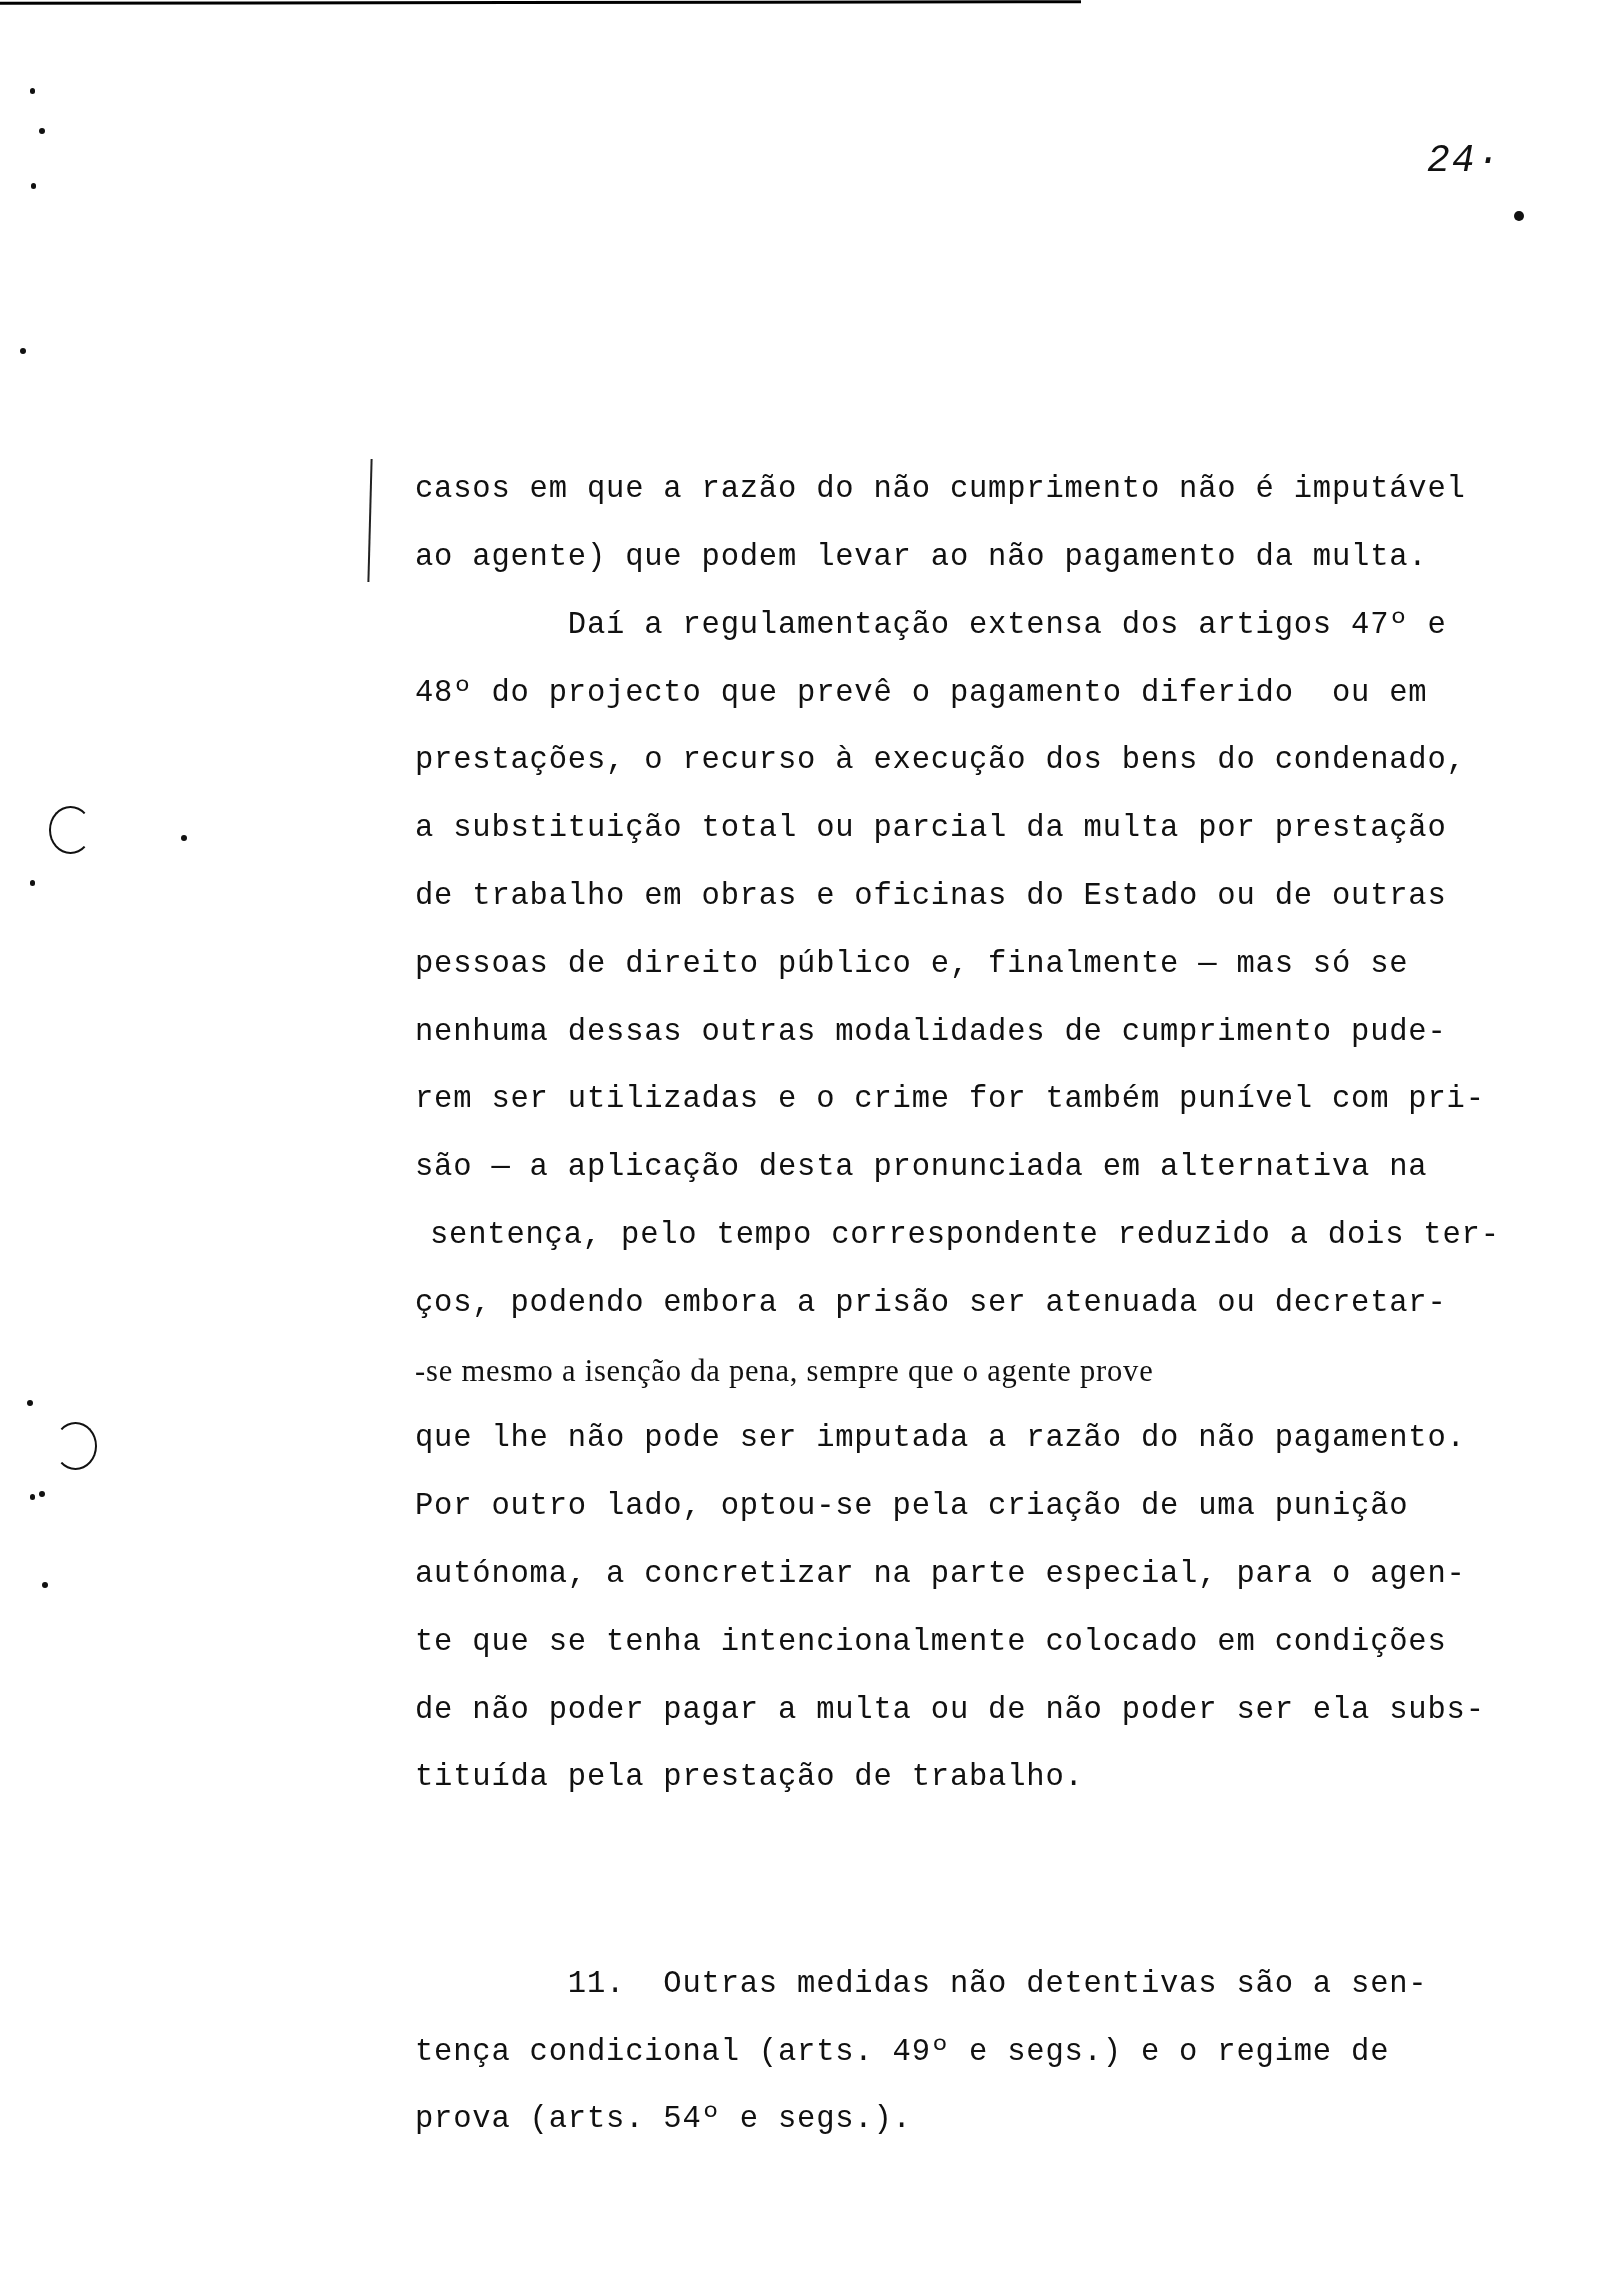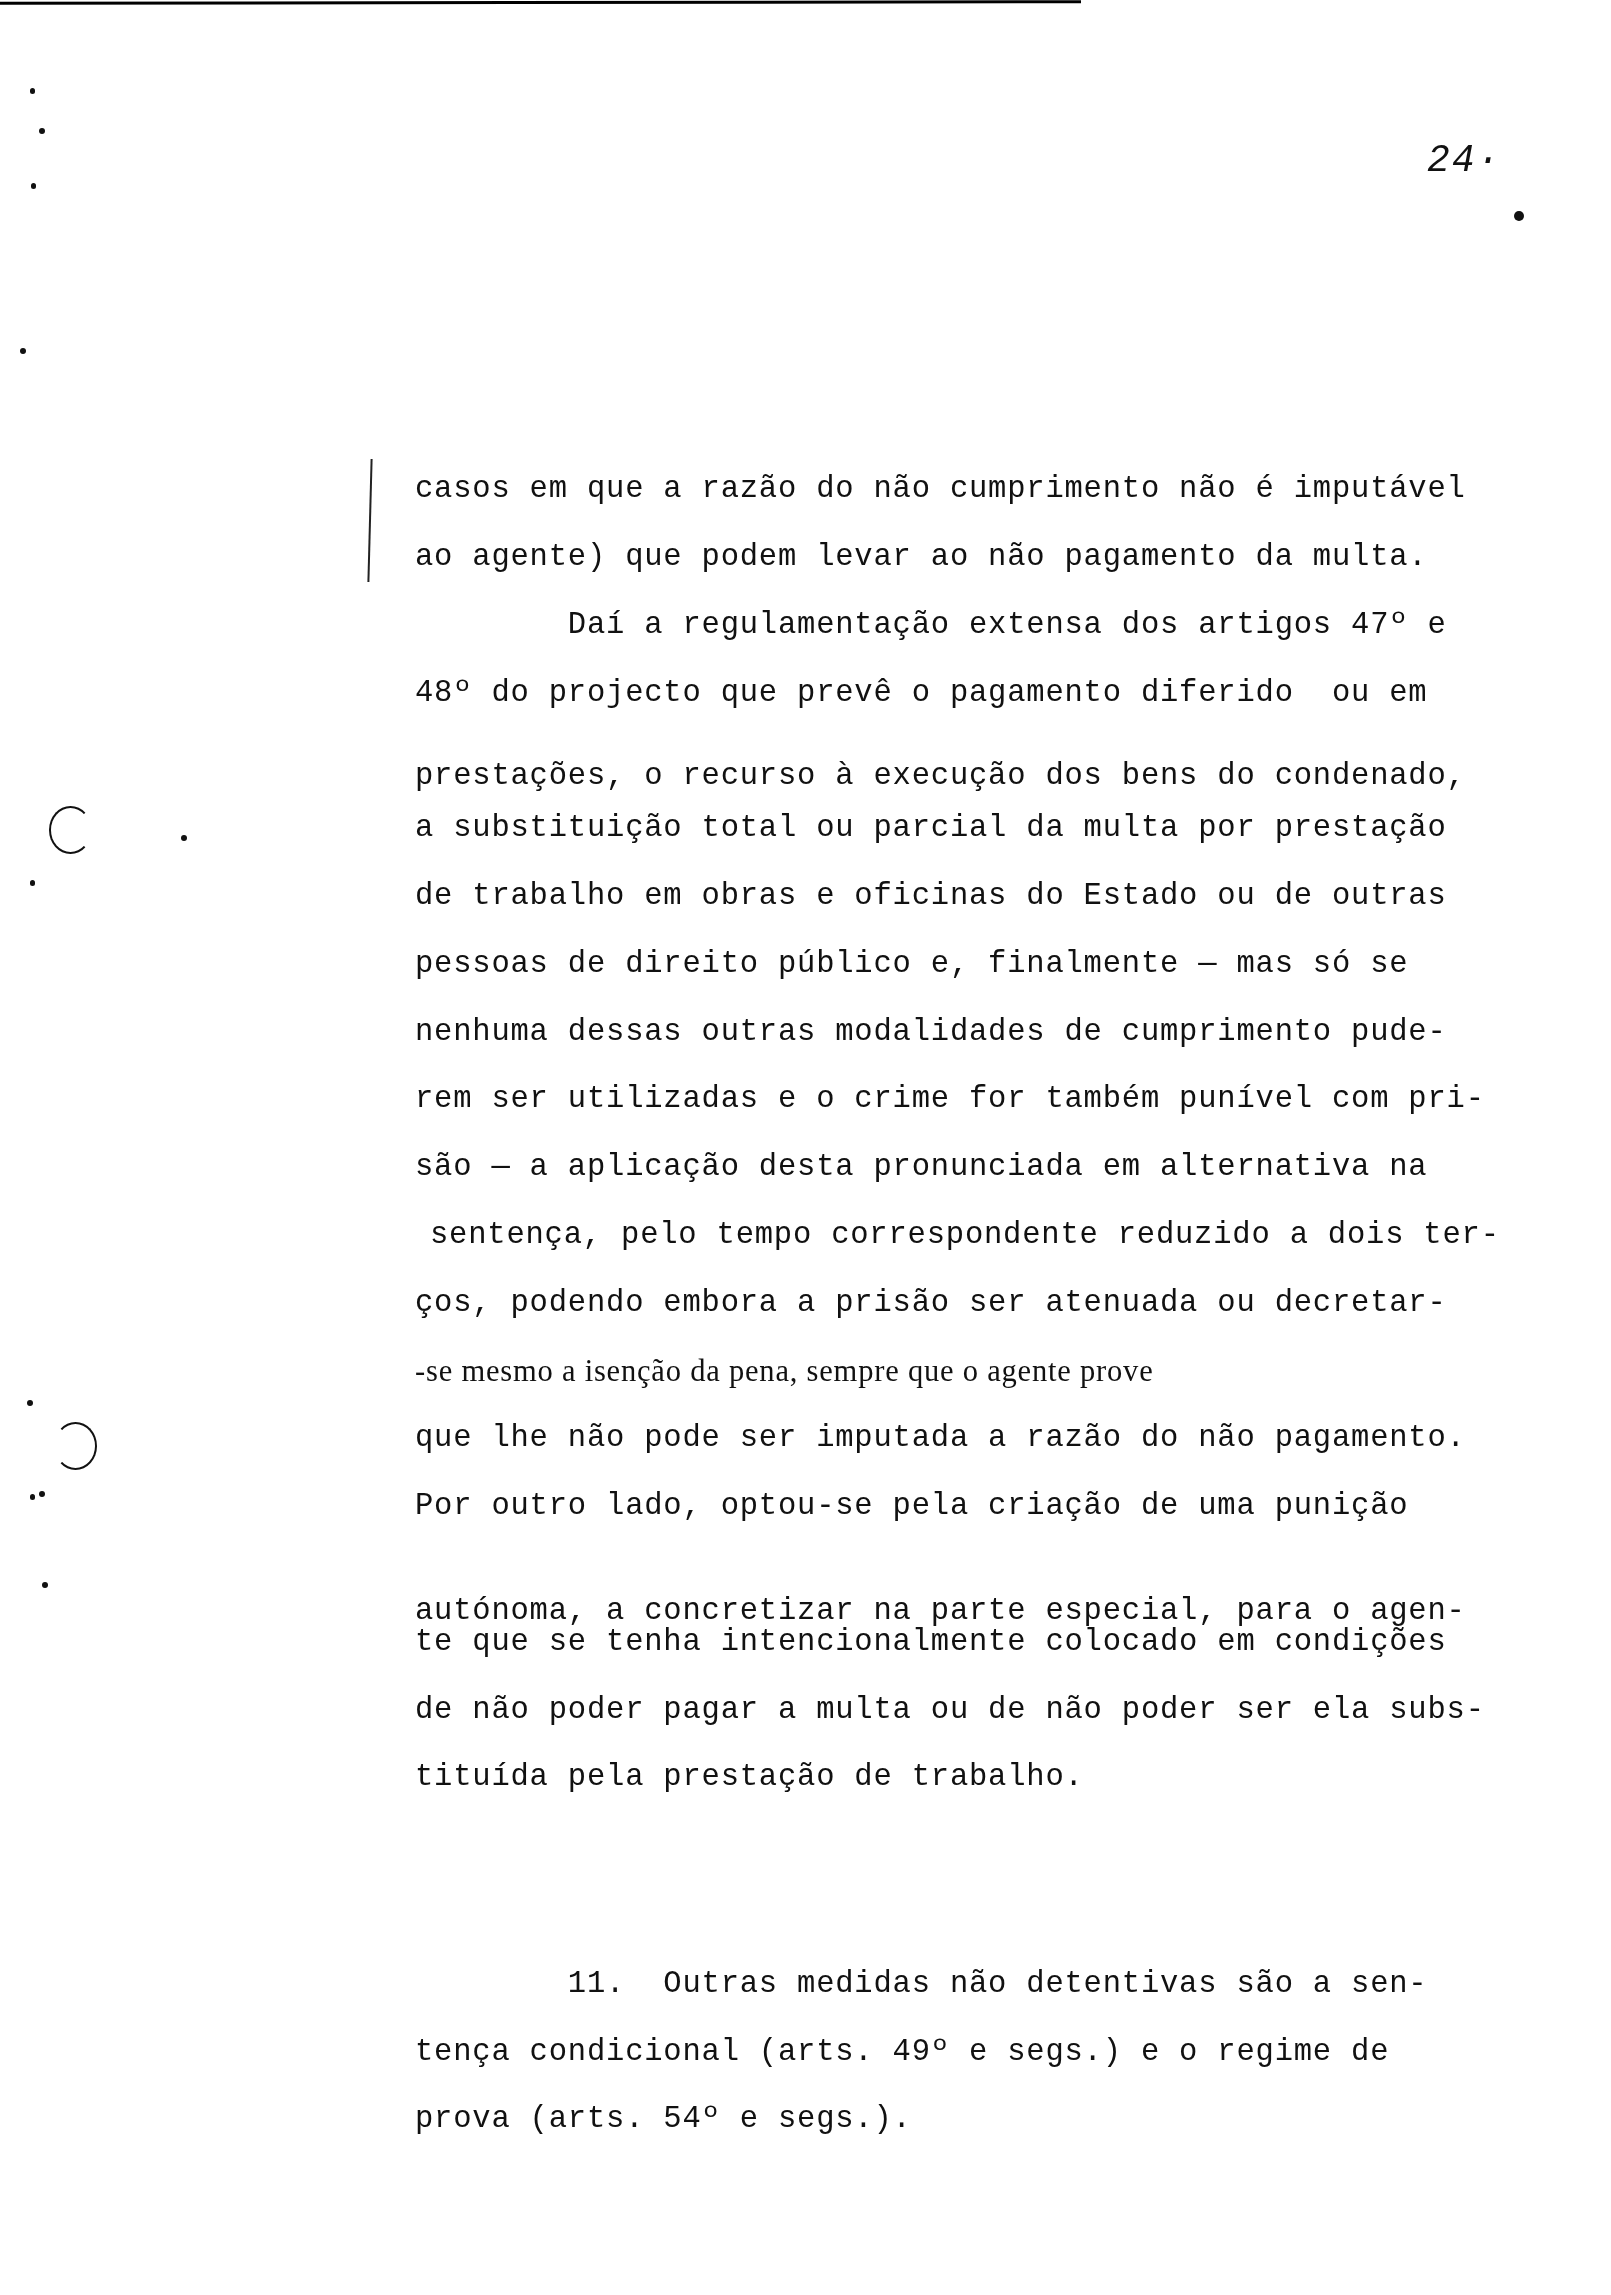--- a/index.html
+++ b/index.html
@@ -93,33 +93,33 @@
 <div class="speck" style="left:27px; top:1400px;"></div>
 <div class="speck" style="left:29.5px; top:1494px;"></div>
 <div class="speck" style="left:39px; top:1491px;"></div>
 <div class="speck" style="left:42px; top:1582px;"></div>
 
 <div>
   <div class="line" style="top:474px;">casos em que a razão do não cumprimento não é imputável</div>
   <div class="line" style="top:542px;">ao agente) que podem levar ao não pagamento da multa.</div>
   <div class="line" style="top:610px;">        Daí a regulamentação extensa dos artigos 47º e</div>
   <div class="line" style="top:678px;">48º do projecto que prevê o pagamento diferido  ou em</div>
-  <div class="line" style="top:745px;margin-top:16px;">prestações, o recurso à execução dos bens do condenado,</div>
+  <div class="line" style="top:745px;">prestações, o recurso à execução dos bens do condenado,</div>
   <div class="line" style="top:813px;">a substituição total ou parcial da multa por prestação</div>
   <div class="line" style="top:881px;">de trabalho em obras e oficinas do Estado ou de outras</div>
   <div class="line" style="top:949px;">pessoas de direito público e, finalmente — mas só se</div>
   <div class="line" style="top:1017px;">nenhuma dessas outras modalidades de cumprimento pude-</div>
   <div class="line" style="top:1084px;">rem ser utilizadas e o crime for também punível com pri-</div>
   <div class="line" style="top:1152px;">são — a aplicação desta pronunciada em alternativa na</div>
   <div class="line" style="top:1220px;margin-left:15px;">sentença, pelo tempo correspondente reduzido a dois ter-</div>
   <div class="line" style="top:1288px;">ços, podendo embora a prisão ser atenuada ou decretar-</div>
   <div class="line" style="top:1356px;font-family:Liberation Serif, serif;">-se mesmo a isenção da pena, sempre que o agente prove</div>
   <div class="line" style="top:1423px;">que lhe não pode ser imputada a razão do não pagamento.</div>
   <div class="line" style="top:1491px;">Por outro lado, optou-se pela criação de uma punição</div>
-  <div class="line" style="top:1559px;margin-top:37px;">autónoma, a concretizar na parte especial, para o agen-</div>
+  <div class="line" style="top:1559px;">autónoma, a concretizar na parte especial, para o agen-</div>
   <div class="line" style="top:1627px;">te que se tenha intencionalmente colocado em condições</div>
   <div class="line" style="top:1695px;">de não poder pagar a multa ou de não poder ser ela subs-</div>
   <div class="line" style="top:1762px;">tituída pela prestação de trabalho.</div>
 </div>
 
 <div>
   <div class="line" style="top:1969px;">        11.  Outras medidas não detentivas são a sen-</div>
   <div class="line" style="top:2037px;">tença condicional (arts. 49º e segs.) e o regime de</div>
   <div class="line" style="top:2104px;">prova (arts. 54º e segs.).</div>
 </div>

